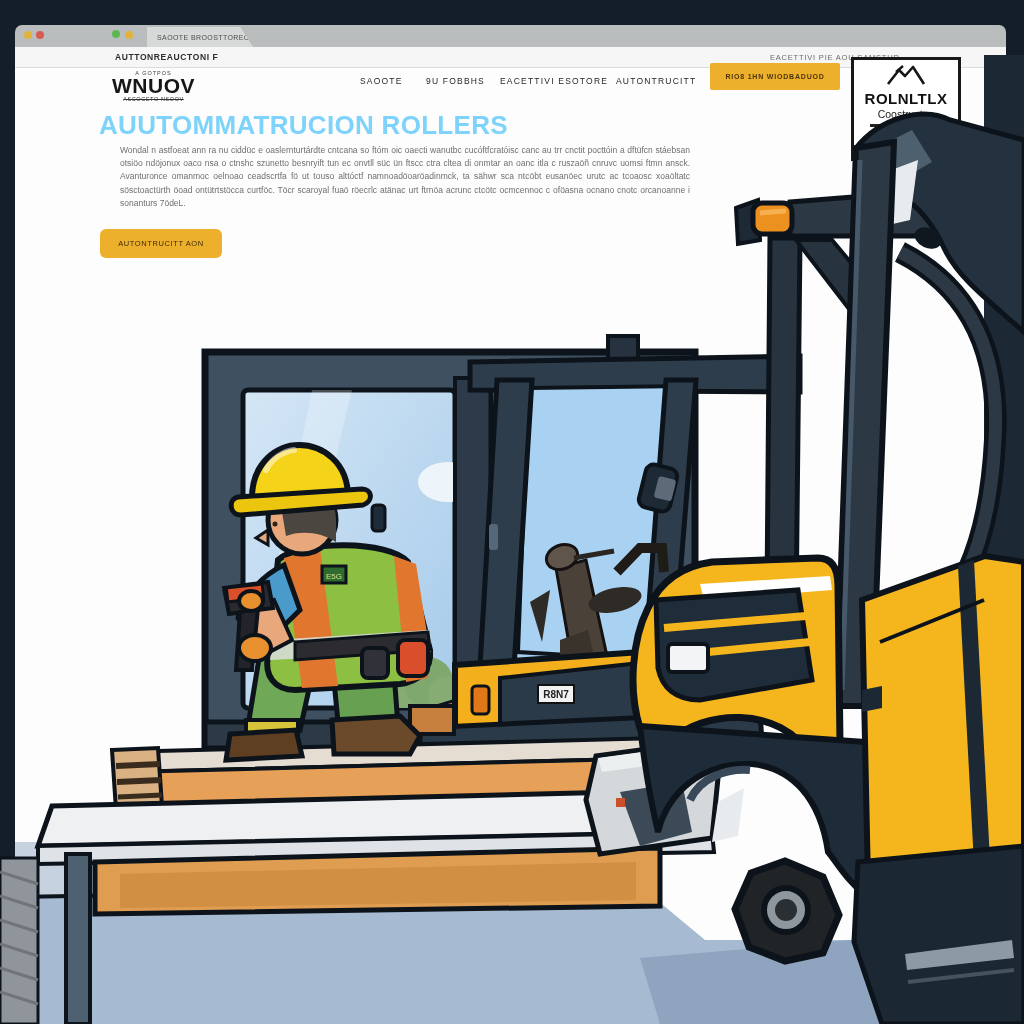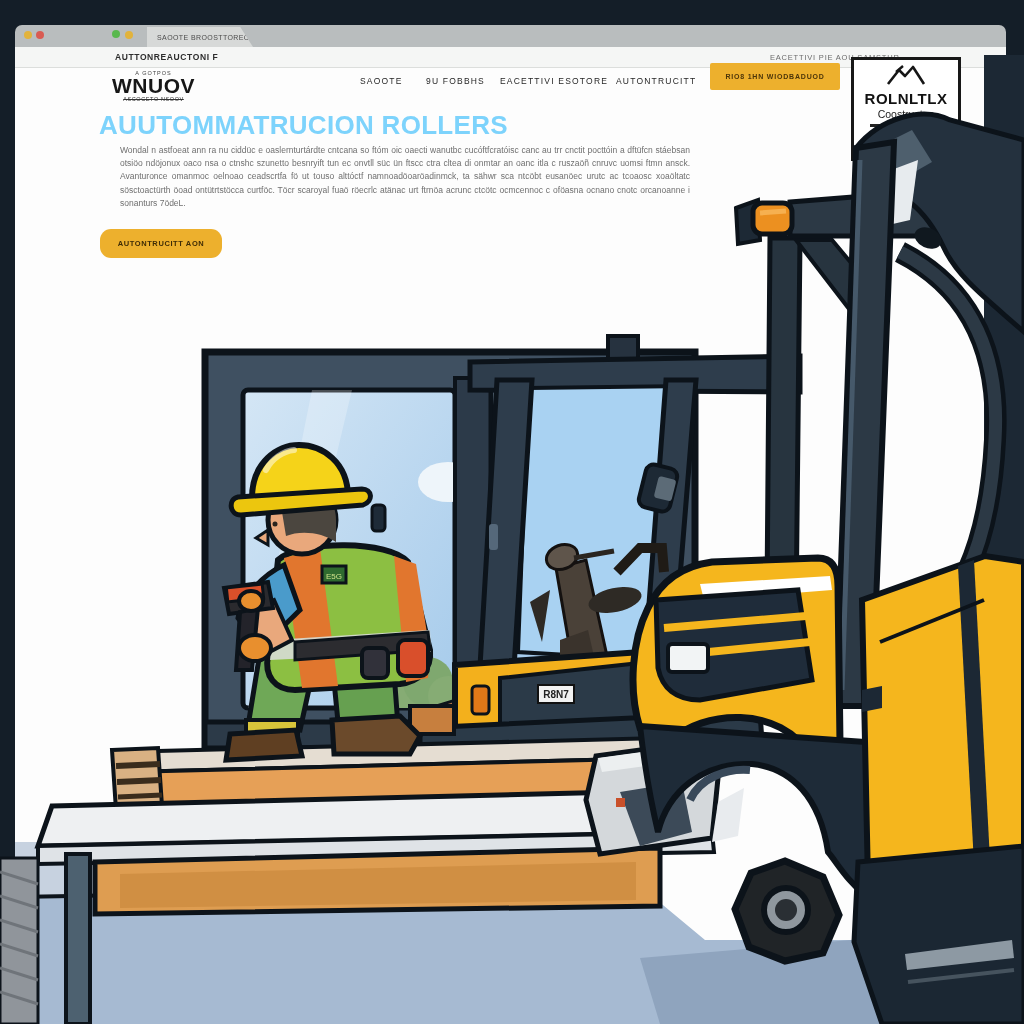--- a/index.html
+++ b/index.html
@@ -26,22 +26,22 @@
            font-family:inherit;font-size:7px;font-weight:bold;color:#4c3509;letter-spacing:.8px;z-index:1;cursor:pointer;}
   .card{left:851px;top:57px;width:110px;height:104px;background:#ffffff;border:3px solid #181818;
         box-sizing:border-box;z-index:2;text-align:center;}
   .card .ct{font-size:15px;font-weight:900;letter-spacing:.5px;color:#111;margin-top:1px;}
   .card .cs{font-size:10.5px;color:#222;margin-top:1px;}
   .card .ln{height:2.5px;background:#222;margin:4px auto 0 auto;}
   
   .h1{left:99px;top:110px;font-size:26px;font-weight:800;color:#7dd3fc;letter-spacing:.3px;z-index:1;}
   .body-copy{left:100px;top:144px;width:570px;font-size:8.5px;line-height:13.2px;color:#6f6f6f;
              text-align:justify;z-index:1;margin-left:20px;}
-  .cta{left:100px;top:229px;width:122px;height:29px;background:#edb02d;border:none;border-radius:11px;
-       font-family:inherit;font-size:7.5px;font-weight:bold;color:#3f2c06;letter-spacing:.6px;z-index:1;cursor:pointer;}
+  .cta{left:100px;top:229px;width:122px;height:29px;background:#edb02d;border:none;border-radius:6px;
+       font-family:inherit;font-size:7.5px;font-weight:normal;color:#3f2c06;letter-spacing:.6px;z-index:1;cursor:pointer;}
   #illo{left:0;top:0;z-index:3;pointer-events:none;}
 </style>
 </head>
 <body>
 
 <div id="canvas">
 
   <div class="abs tabbar">
     <span class="dot" style="left:9px;top:6px;background:#e2b33c"></span>
     <span class="dot" style="left:21px;top:6px;background:#d95b52"></span>

